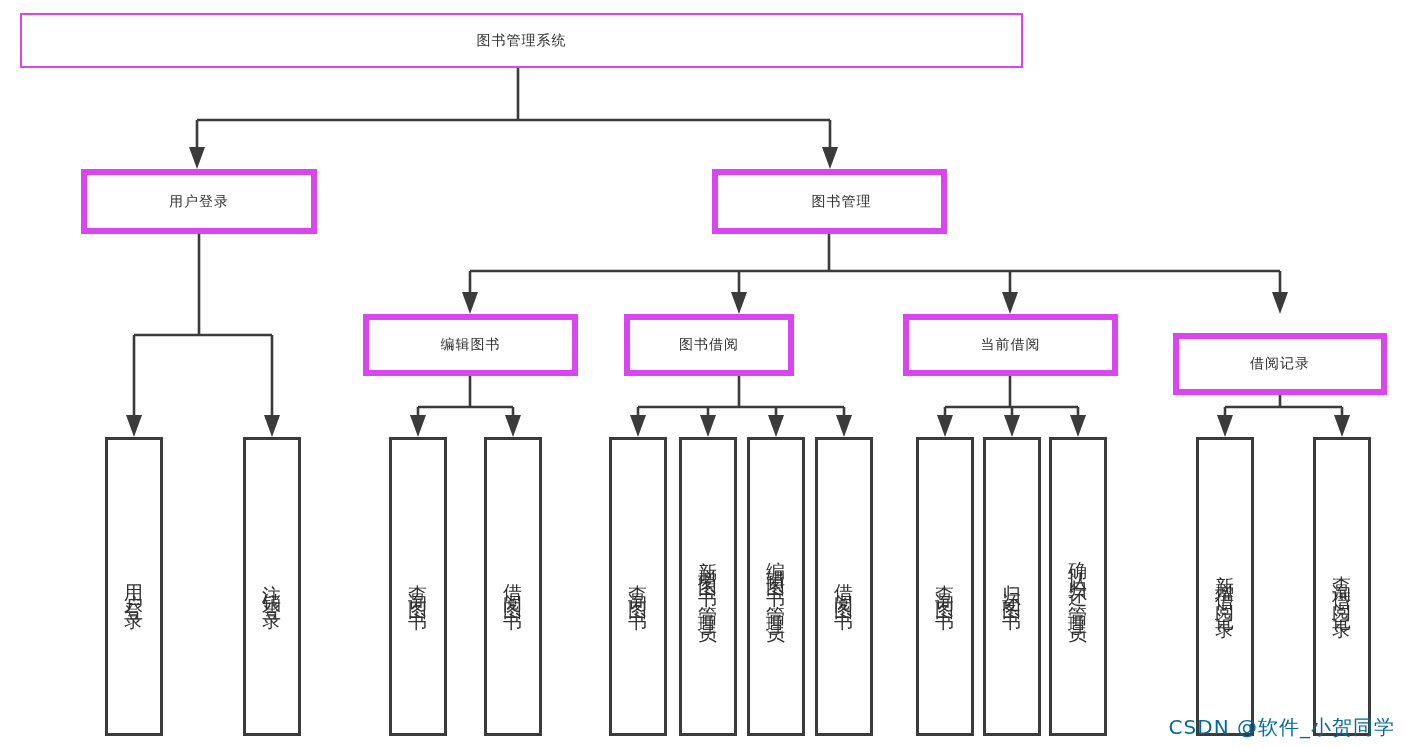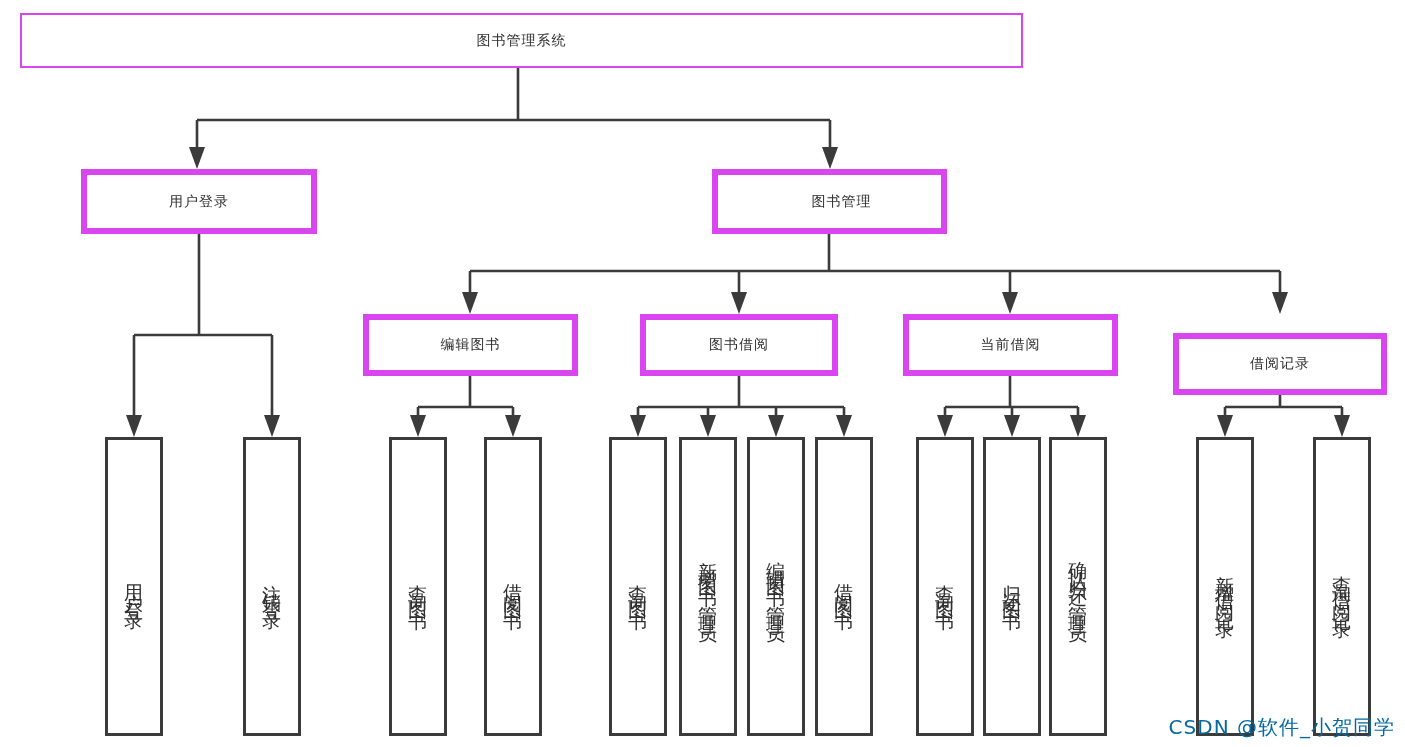--- a/index.html
+++ b/index.html
@@ -132,21 +132,21 @@
   <div class="hbox" style="left:81px; top:169px; width:236px; height:65px;">
     <span>用户登录</span>
   </div>
   <div class="hbox" style="left:712px; top:169px; width:235px; height:65px;padding-left:24px;">
     <span>图书管理</span>
   </div>
 
   <div class="hbox" style="left:363px; top:314px; width:215px; height:62px;">
     <span>编辑图书</span>
   </div>
-  <div class="hbox" style="left:640px; top:314px; width:198px; height:62px;">
+  <div class="hbox" style="left:624px; top:314px; width:170px; height:62px;">
     <span>图书借阅</span>
   </div>
   <div class="hbox" style="left:903px; top:314px; width:215px; height:62px;">
     <span>当前借阅</span>
   </div>
   <div class="hbox" style="left:1173px; top:314px; width:214px; height:62px;margin-top:19px;">
     <span>借阅记录</span>
   </div>
 
   <div class="vbox" style="left:105px;">

